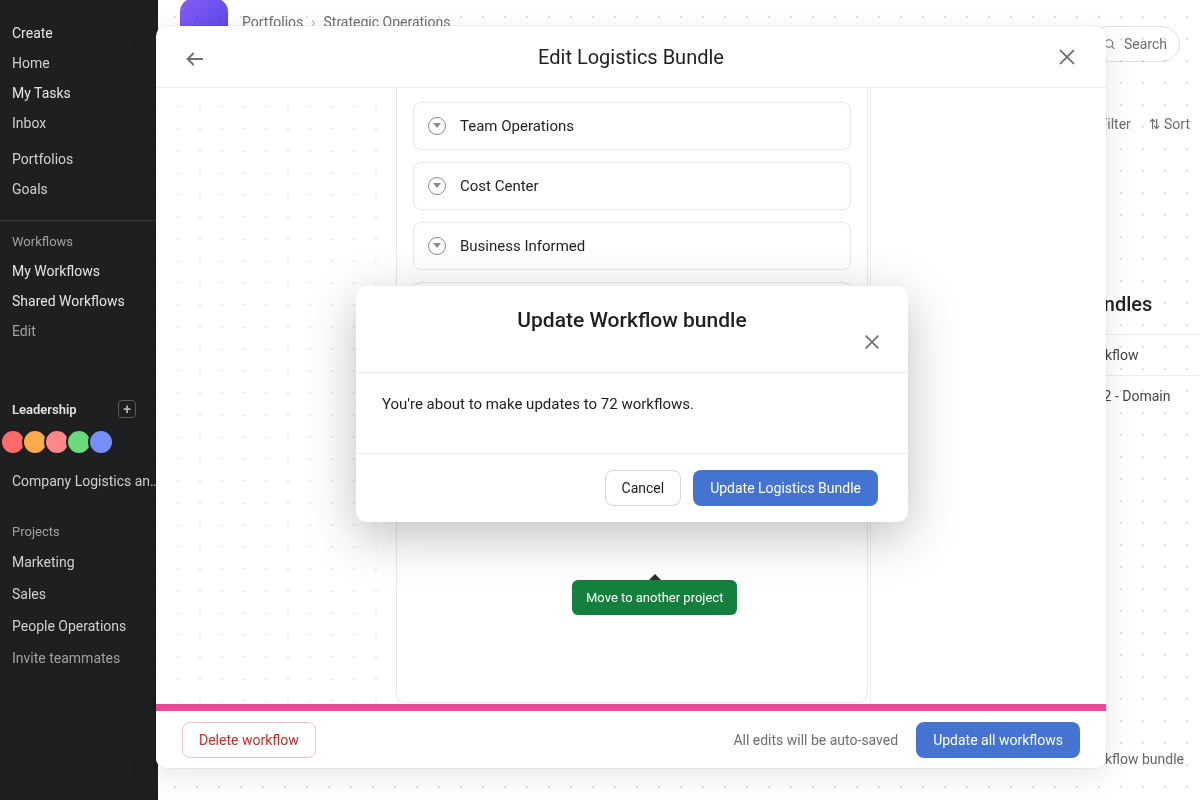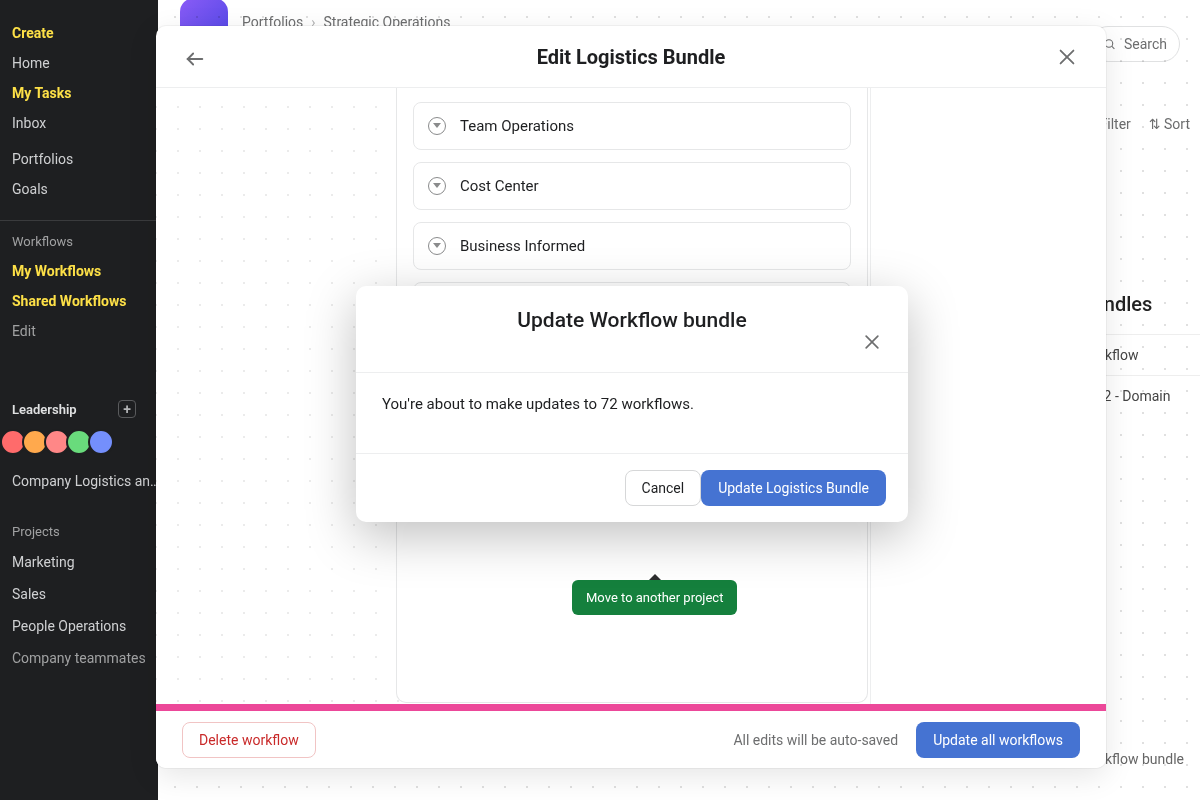--- a/index.html
+++ b/index.html
@@ -2,21 +2,21 @@
 <html><head>
 <meta charset="utf-8">
 <style>
   * { box-sizing: border-box; margin: 0; padding: 0; font-family: -apple-system, BlinkMacSystemFont, "Segoe UI", Roboto, sans-serif; }
   html, body { width: 1200px; height: 800px; overflow: hidden; background: #f6f7f8; }
 
   
   .sidebar { position: absolute; left: 0; top: 0; width: 158px; height: 800px; background: #1e1f21; color: #cfd0d2; overflow: hidden; }
   .sidebar .nav { padding: 18px 0 10px 0; }
   .sidebar .nav-item { padding: 7px 0 7px 12px; font-size: 14px; white-space: nowrap; cursor: pointer; }
-  .sidebar .nav-item.strong { color: #fde047; font-weight: 700; }
+  .sidebar .nav-item.strong { color: #e5e5e5; font-weight: 400; }
   .sidebar .divider { height: 1px; background: #3a3b3d; margin: 6px 0; }
   .sidebar .section-title { padding: 16px 12px 6px 12px; font-size: 13px; font-weight: 600; color: #e0e1e2; position: relative; white-space: nowrap; }
   .sidebar .section-title .plus { position: absolute; right: 22px; top: 14px; width: 18px; height: 18px; border: 1px solid #5a5b5d; border-radius: 4px; color: #b4b5b7; display: flex; align-items: center; justify-content: center; font-size: 14px; }
   .sidebar .avatars { display: flex; padding: 6px 12px 10px 4px; overflow: hidden; }
   .sidebar .av { width: 26px; height: 26px; border-radius: 50%; border: 2px solid #1e1f21; margin-left: -4px; }
   .sidebar .av1 { background: #ff6b6b; } .sidebar .av2 { background: #ffa94d; } .sidebar .av3 { background: #ff8787; }
   .sidebar .av4 { background: #69db7c; } .sidebar .av5 { background: #748ffc; }
   .sidebar .proj { padding: 8px 0 8px 12px; font-size: 14px; white-space: nowrap; cursor: pointer; }
 
   
@@ -35,21 +35,21 @@
   
   .dot-dim { position: absolute; left: 158px; right: 0; top: 0; bottom: 0;
     background-image: radial-gradient(circle, rgba(0,0,0,0.12) 1.5px, transparent 1.5px);
     background-size: 22px 22px; background-position: 6px 6px; }
 
   
   .edit-panel { position: absolute; left: 156px; top: 26px; width: 950px; height: 742px; background: #fff; border-radius: 10px; box-shadow: 0 0 0 1px rgba(0,0,0,0.04), 0 8px 30px rgba(0,0,0,0.10); overflow: hidden; }
   .edit-header { height: 62px; display: flex; align-items: center; justify-content: center; position: relative; border-bottom: 1px solid #edeeef; }
   .edit-header .back { position: absolute; left: 28px; top: 22px; width: 22px; height: 22px; color: #6d6e6f; cursor: pointer; }
   .edit-header .close { position: absolute; right: 28px; top: 20px; width: 22px; height: 22px; color: #6d6e6f; cursor: pointer; }
-  .edit-header h2 { font-size: 20px; font-weight: 700; color: #1e1f21; }
+  .edit-header h2 { font-size: 20px; font-weight: 400; color: #1e1f21; }
 
   .edit-body { position: absolute; left: 0; right: 0; top: 62px; bottom: 64px; }
   .edit-body-dots { position: absolute; inset: 0;
     background-image: radial-gradient(circle, rgba(0,0,0,0.08) 1.2px, transparent 1.2px);
     background-size: 22px 22px; background-position: 11px 8px; }
   .canvas-card { position: absolute; left: 240px; top: 0; width: 472px; height: 615px; background: #fff; border: 1px solid #e6e7e8; border-radius: 0 0 10px 10px; border-top: none; }
   .field-list { padding: 14px 16px 0 16px; }
   .field-row { display: flex; align-items: center; height: 48px; border: 1px solid #e6e7e8; border-radius: 8px; margin-bottom: 12px; padding: 0 14px; color: #1e1f21; font-size: 15px; background: #fff; cursor: pointer; }
   .field-row .chev { width: 18px; height: 18px; border: 1.5px solid #8a8b8c; border-radius: 50%; margin-right: 14px; position: relative; }
   .field-row .chev::after { content: ""; position: absolute; left: 4px; top: 5px; border-left: 4px solid transparent; border-right: 4px solid transparent; border-top: 5px solid #8a8b8c; }
@@ -66,21 +66,21 @@
   .footer-spacer { flex: 1; }
   .footer-msg { color: #6d6e6f; font-size: 14px; margin-right: 18px; }
 
   
   .confirm-modal { position: absolute; left: 356px; top: 286px; width: 552px; background: #fff; border-radius: 10px; box-shadow: 0 14px 50px rgba(0,0,0,0.25); z-index: 50; }
   .confirm-head { padding: 22px 26px 20px 26px; display: flex; align-items: center; flex-direction: column; }
   .confirm-head h3 { font-size: 21px; font-weight: 500; color: #1e1f21; }
   .confirm-head .x { margin-left: auto; color: #6d6e6f; cursor: pointer; width: 20px; height: 20px; }
   .confirm-body { padding: 0 26px 40px 26px; border-top: 1px solid #edeeef; border-bottom: 1px solid #edeeef; }
   .confirm-body p { font-size: 15px; color: #1e1f21; padding-top: 22px; }
-  .confirm-foot { padding: 16px 22px; display: flex; justify-content: flex-end; }
+  .confirm-foot { padding: 16px 30px; display: flex; justify-content: flex-end; gap: 12px; }
   .x svg, .close svg, .back svg { width: 100%; height: 100%; display: block; }
 </style>
 </head>
 <body>
 
 <div class="sidebar">
   <div class="nav">
     <div class="nav-item strong">Create</div>
     <div class="nav-item">Home</div>
     <div class="nav-item strong">My Tasks</div>
@@ -105,21 +105,21 @@
     <div class="av av3"></div>
     <div class="av av4"></div>
     <div class="av av5"></div>
   </div>
   <div class="proj">Company Logistics an…</div>
   <div style="height:20px"></div>
   <div class="nav-item" style="font-size:13px;color:#a0a1a2">Projects</div>
   <div class="proj">Marketing</div>
   <div class="proj">Sales</div>
   <div class="proj">People Operations</div>
-  <div class="proj" style="color:#a0a1a2">Company teammates</div>
+  <div class="proj" style="color:#a0a1a2">Invite teammates</div>
 </div>
 
 <div class="main-bg">
   <div class="topbar">
     <div class="logo"></div>
     <span>Portfolios</span>
     <span class="crumb-sep">›</span>
     <span>Strategic Operations</span>
   </div>
   <div class="search-pill">

